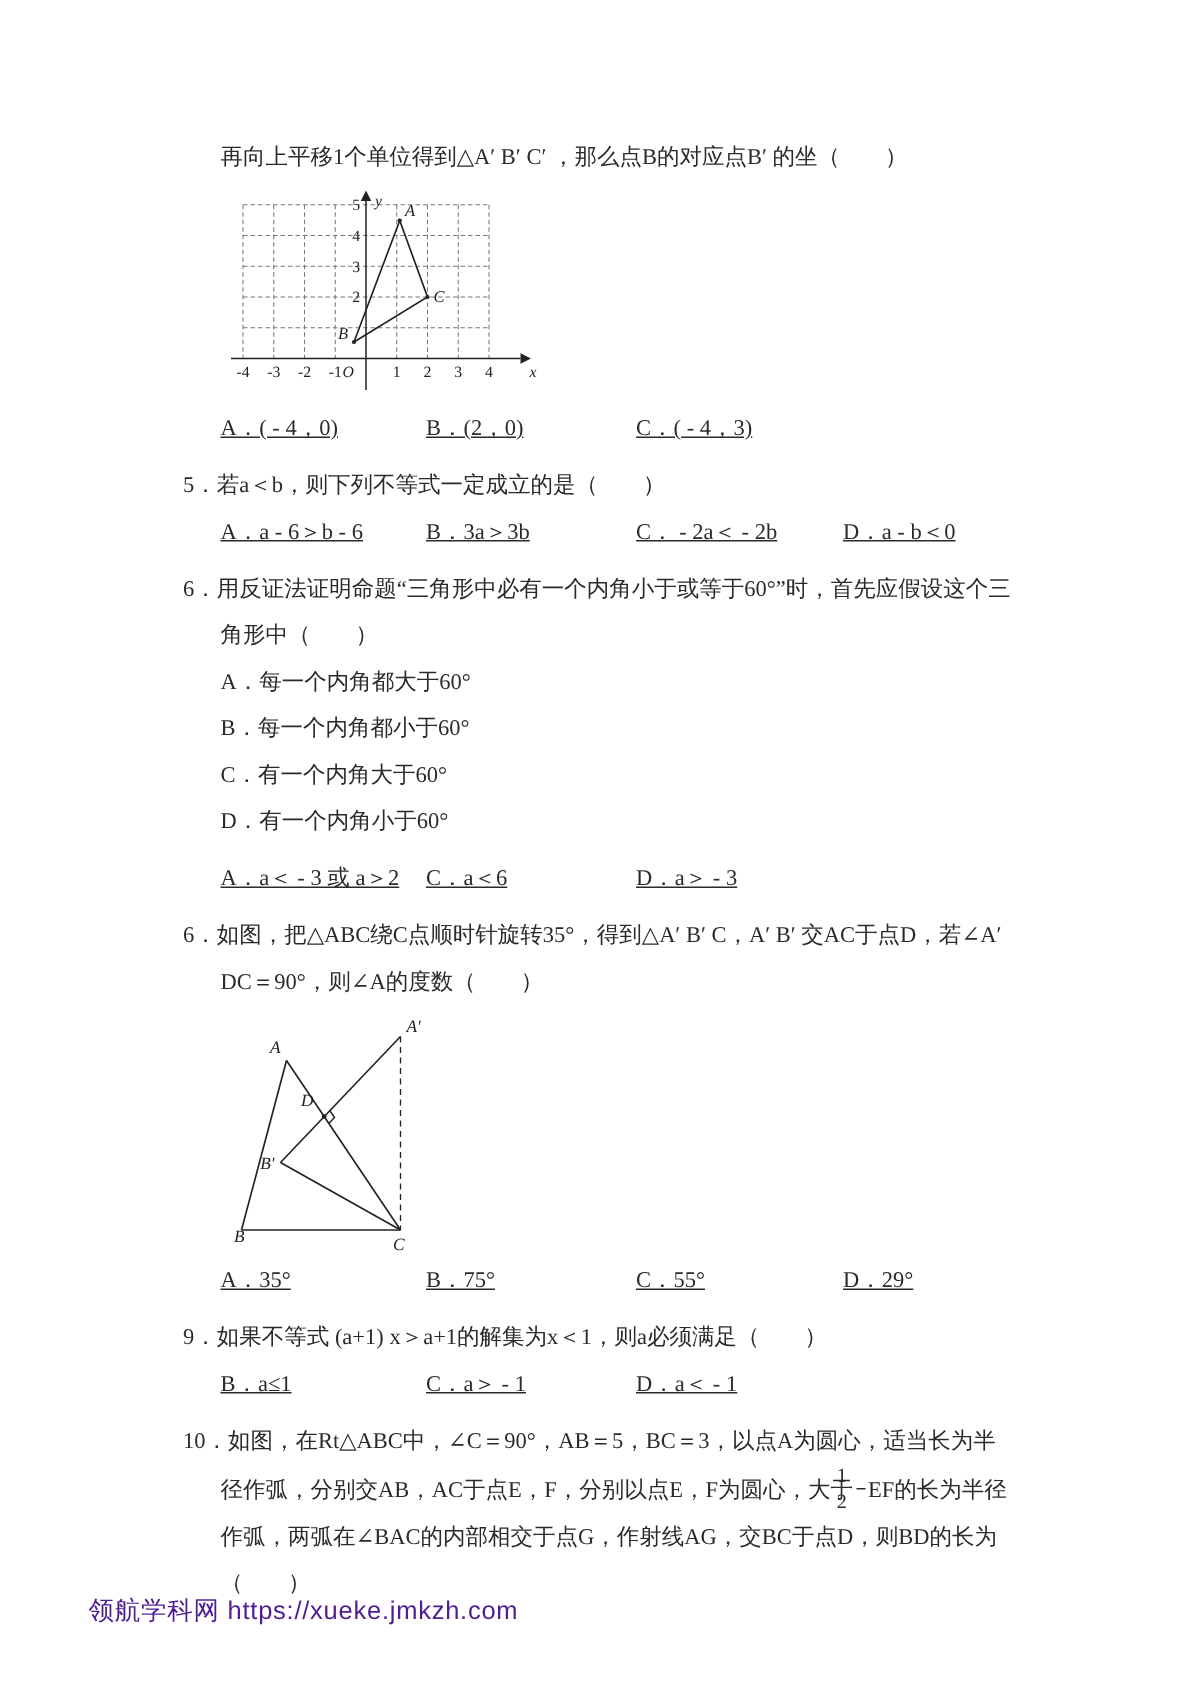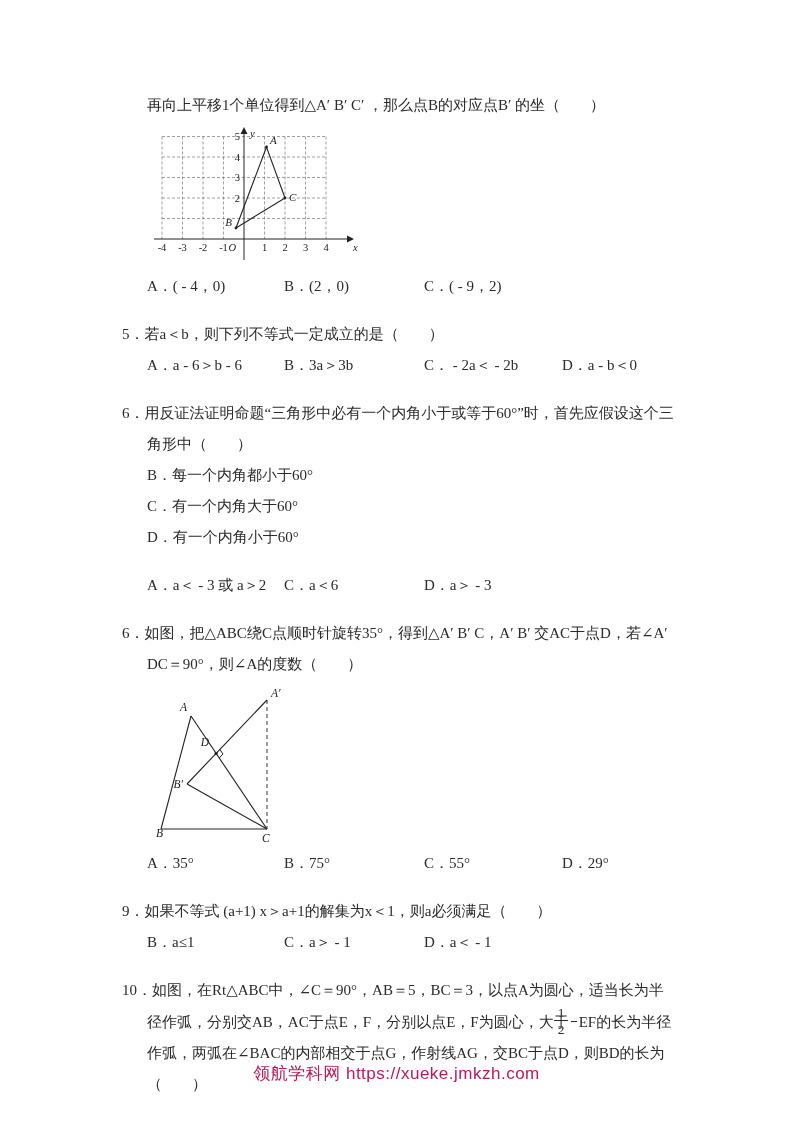--- a/index.html
+++ b/index.html
@@ -7,39 +7,39 @@
   .page {
     position:relative; width:675px; height:1122px; margin:0 auto;
     background:#ffffff; overflow:hidden;
     font-family:"Liberation Serif","DejaVu Serif",serif;
     color:#2a2a2a; font-size:15px;
   }
   .content { position:absolute; left:63px; right:58px; top:90px; }
   .line { line-height:31px; }
   .cont { padding-left:25px; }
   .hang { padding-left:25px; text-indent:-25px; }
-  .qgap { margin-top:17px; }
+  .qgap { margin-top:7px; }
   .opts4 {
     display:grid; grid-template-columns:137px 140px 138px auto;
-    padding-left:25px; line-height:31px;
+    padding-left:25px; line-height:31px;text-decoration:underline;
   }
   .optline { line-height:31px; padding-left:25px; }
   .fig { display:block; }
   .fig1 { margin:6px 0 2px 30px; }
   .fig2 { margin:4px 0 2px 27px; }
   svg text { font-family:"Liberation Serif","DejaVu Serif",serif; }
   .frac {
     display:inline-block; vertical-align:-0.55em; text-align:center;
     line-height:1.05; font-size:13.5px; margin:0 2px;
   }
   .frac .num { display:block; border-bottom:1px solid #2a2a2a; padding:0 3px 1px; }
   .frac .den { display:block; padding-top:1px; }
   .footer {
-    position:absolute; top:1062px; left:0; width:100%; text-align:center;
-    color:#be185d; font-size:17px; letter-spacing:0.5px;
+    position:absolute; top:1062px; left:0; width:100%; text-align:left;
+    color:#4c1d95; font-size:17px; letter-spacing:0.5px;
     font-family:"Liberation Sans","DejaVu Sans",sans-serif;
   }
 </style>
 </head>
 <body>
 
 <div class="page">
   <div class="content">
 
     <div>
@@ -97,36 +97,37 @@
         <g font-size="11" font-style="italic" fill="#222">
           <text x="118" y="17">A</text>
           <text x="80" y="99" text-anchor="end">B</text>
           <text x="137" y="74">C</text>
         </g>
       </svg>
 
       <div class="opts4">
         <span>A．( - 4，0)</span>
         <span>B．(2，0)</span>
-        <span>C．( - 9，2)</span>
+        <span>C．( - 4，3)</span>
       </div>
     </div>
 
     <div class="qgap">
       <p class="line hang">5．若a＜b，则下列不等式一定成立的是（　　）</p>
       <div class="opts4">
         <span>A．a - 6＞b - 6</span>
         <span>B．3a＞3b</span>
         <span>C． - 2a＜ - 2b</span>
         <span>D．a - b＜0</span>
       </div>
     </div>
 
     <div class="qgap">
       <p class="line hang">6．用反证法证明命题“三角形中必有一个内角小于或等于60°”时，首先应假设这个三角形中（　　）</p>
+      <p class="optline">A．每一个内角都大于60°</p>
       <p class="optline">B．每一个内角都小于60°</p>
       <p class="optline">C．有一个内角大于60°</p>
       <p class="optline">D．有一个内角小于60°</p>
     </div>
 
     <div class="qgap">
       <div class="opts4">
         <span>A．a＜ - 3 或 a＞2</span>
         <span>C．a＜6</span>
         <span>D．a＞ - 3</span>

